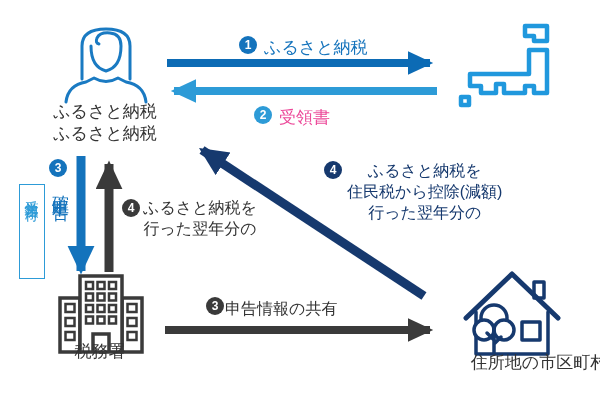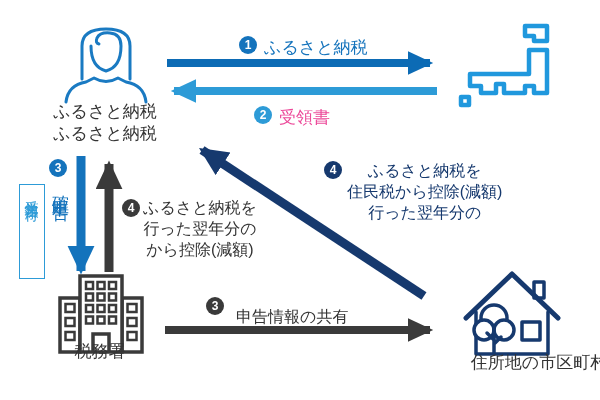--- a/index.html
+++ b/index.html
@@ -131,25 +131,24 @@
   <div class="flowlabel lblue" style="left:279px;top:106px;">受領書</div>
 
   <div class="vbox" style="left:19px;top:184px;height:85px;">受領書添付</div>
   <div class="badge badge-blue" style="left:49px;top:159px;">3</div>
   <div class="vtext" style="left:49px;top:181px;">確定申告</div>
 
   <div class="badge badge-dark" style="left:122px;top:199px;">4</div>
   <div class="annot dark" style="left:143px;top:197px;">
     <div>ふるさと納税を</div>
     <div>行った翌年分の</div>
-    <div>から控除(減額)</div>
   </div>
 
   <div class="badge badge-dark" style="left:206px;top:297px;">3</div>
-  <div class="annot dark" style="left:236px;top:298px;margin-top:8px;">申告情報の共有</div>
+  <div class="annot dark" style="left:225px;top:298px;">申告情報の共有</div>
 
   <div class="badge badge-navy" style="left:324px;top:161px;">4</div>
   <div class="annot navy" style="left:347px;top:160px;">
     <div>ふるさと納税を</div>
     <div>住民税から控除(減額)</div>
     <div>行った翌年分の</div>
   </div>
 
 </div>
 

